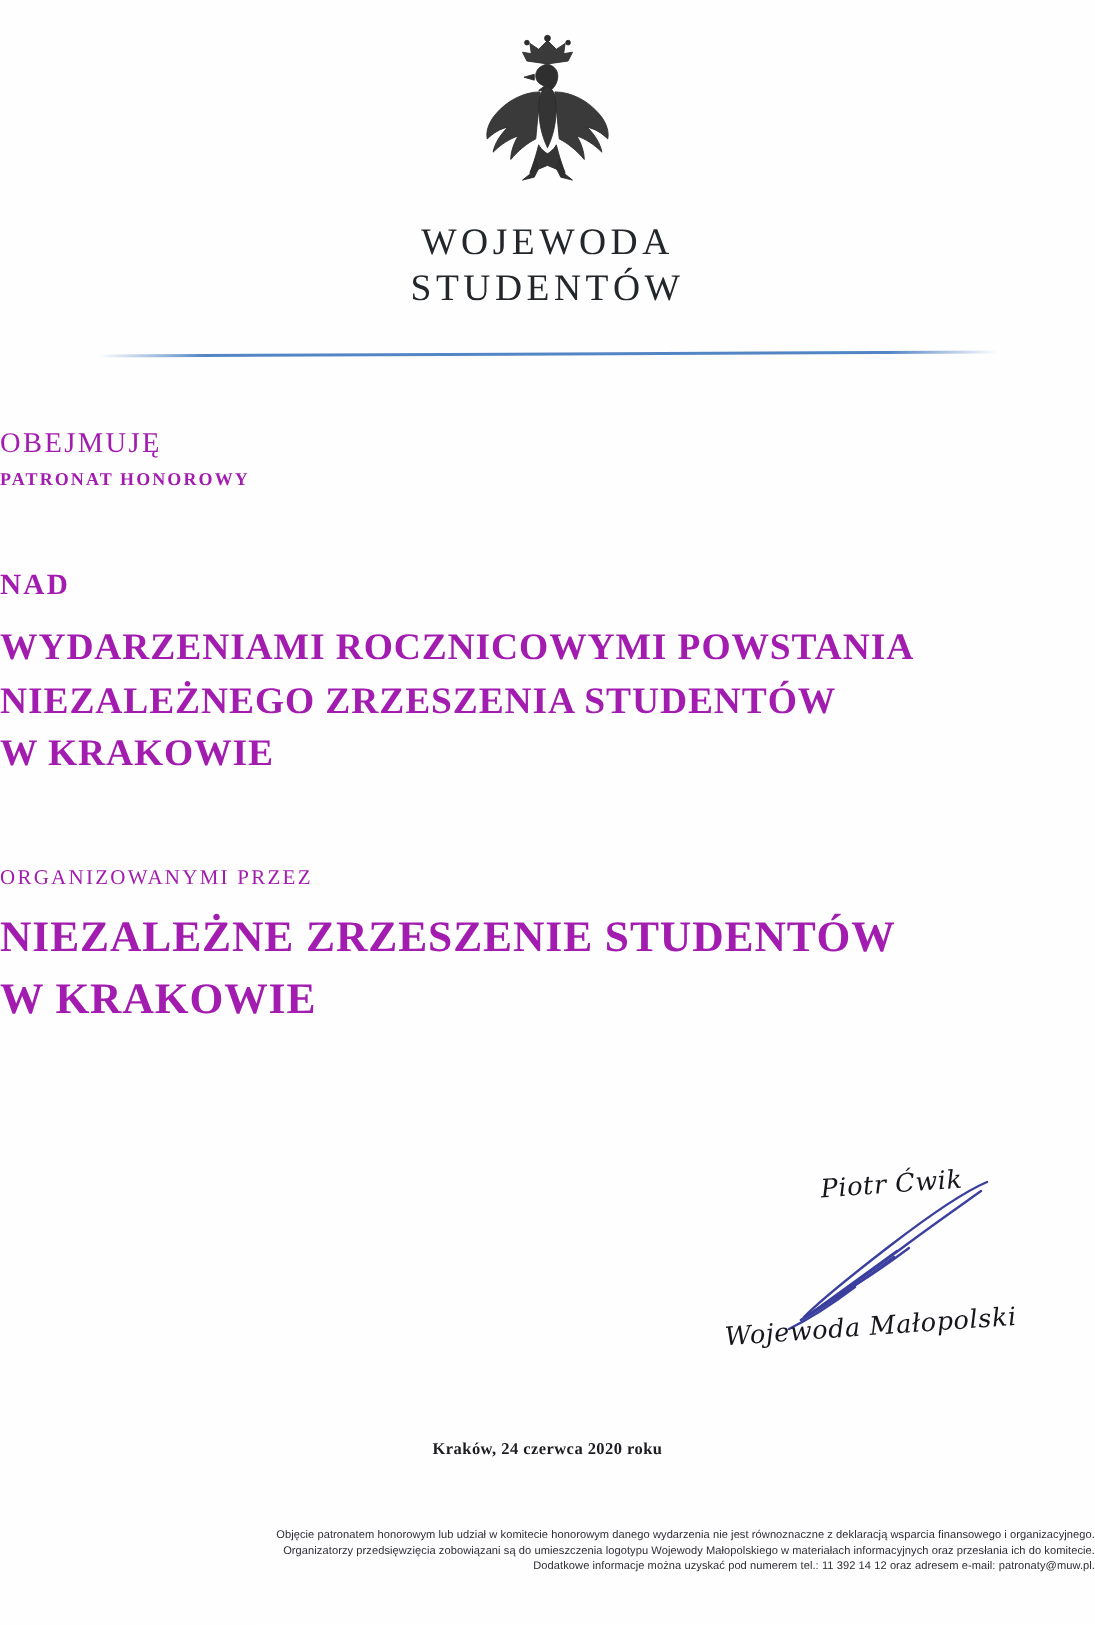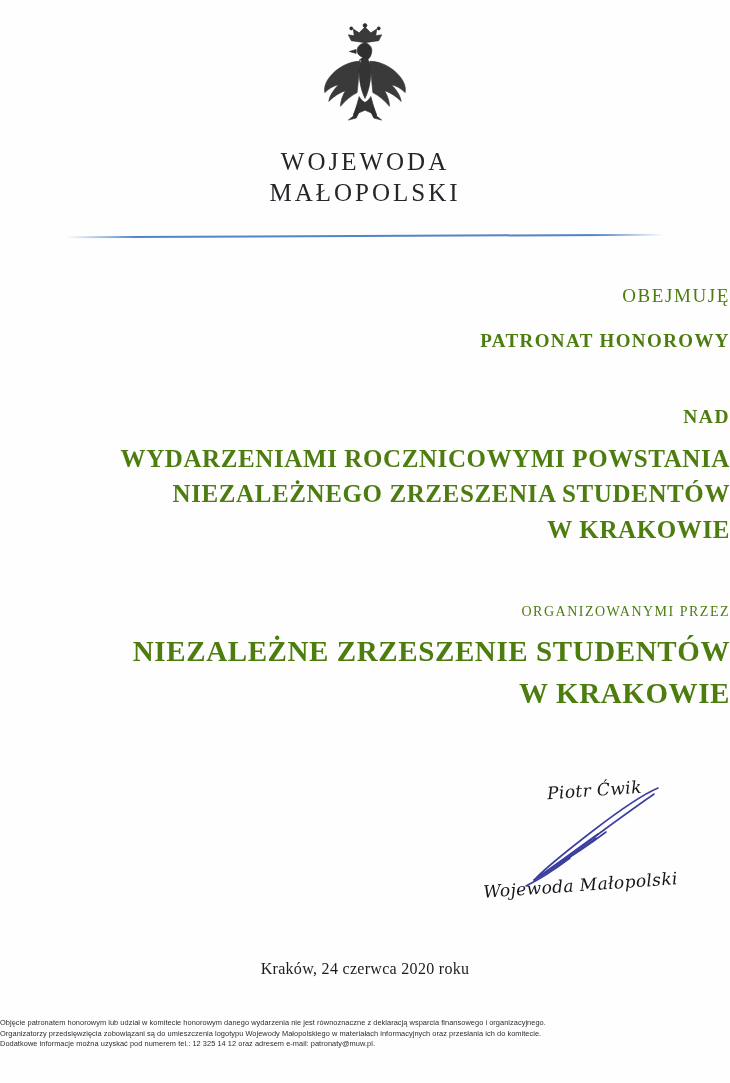--- a/index.html
+++ b/index.html
@@ -54,36 +54,36 @@
     margin: 26px auto 0 auto;
     width: 600px;
     height: 2px;
     background: linear-gradient(to right, #ffffff 0%, #4a7fc1 12%, #4a7fc1 88%, #ffffff 100%);
     opacity: .95;
     transform: rotate(-0.25deg);
   }
 
   
   .block {
-    text-align: right;
-    color: #4d7c0f;
+    text-align: left;
+    color: #a21caf;
   }
   .b-lead {
     margin-top: 44px;
     font-size: 19px;
     letter-spacing: 1.6px;
     line-height: 1.55;
     font-weight: 400;
   }
   .b-lead .strong {
     display: block;
     font-weight: 700;
-    font-size: 19px;
+    font-size: 12px;
     letter-spacing: 1.4px;
-    margin-top: 16px;
+    margin-top: 0;
   }
 
   .b-nad {
     margin-top: 52px;
     font-size: 19.5px;
     font-weight: 700;
     letter-spacing: 1.5px;
     line-height: 1.0;
   }
   .b-event {
@@ -154,30 +154,31 @@
     pointer-events: none;
   }
 
   
   .place-date {
     position: absolute;
     left: 0;
     right: 0;
     top: 960px;
     text-align: center;
-    font-size: 16px;
+    font-size: 11px;
     letter-spacing: .3px;
     color: #1c1c22;
+    font-weight: bold;
   }
   .fine-print {
     position: absolute;
     left: 0;
     right: 0;
     top: 1018px;
-    text-align: left;
+    text-align: right;
     font-family: "Liberation Sans", sans-serif;
     font-size: 7.4px;
     line-height: 1.45;
     color: #2b2b33;
     letter-spacing: .05px;
   }
   .fine-print div {
     white-space: nowrap;
   }
 </style>
@@ -207,21 +208,21 @@
         <path d="M44 76 C42 84 40 90 38 95 L50 90 L62 95 C60 90 58 84 56 76 C54 80 50 82 50 82 C50 82 46 80 44 76 Z" fill="#343434"></path>
 
         <path d="M42 86 L38 96 L33 100 L41 98 L44 92 Z" fill="#2f2f2f"></path>
         <path d="M58 86 L62 96 L67 100 L59 98 L56 92 Z" fill="#2f2f2f"></path>
       </g>
     </svg>
   </div>
 
   <div class="header-title">
     <span>WOJEWODA</span>
-    <span class="line2">MAŁOPOLSKI</span>
+    <span class="line2">STUDENTÓW</span>
   </div>
 
   <div class="divider"></div>
 
   <div class="block b-lead">
     <span>OBEJMUJĘ</span>
     <span class="strong">PATRONAT HONOROWY</span>
   </div>
 
   <div class="block b-nad">NAD</div>
@@ -252,16 +253,16 @@
     </svg>
     <div class="sig-name">Piotr Ćwik</div>
     <div class="sig-role">Wojewoda Małopolski</div>
   </div>
 
   <div class="place-date">Kraków, 24 czerwca 2020 roku</div>
 
   <div class="fine-print">
     <div>Objęcie patronatem honorowym lub udział w komitecie honorowym danego wydarzenia nie jest równoznaczne z deklaracją wsparcia finansowego i organizacyjnego.</div>
     <div>Organizatorzy przedsięwzięcia zobowiązani są do umieszczenia logotypu Wojewody Małopolskiego w materiałach informacyjnych oraz przesłania ich do komitecie.</div>
-    <div>Dodatkowe informacje można uzyskać pod numerem tel.: 12 325 14 12 oraz adresem e-mail: patronaty@muw.pl.</div>
+    <div>Dodatkowe informacje można uzyskać pod numerem tel.: 11 392 14 12 oraz adresem e-mail: patronaty@muw.pl.</div>
   </div>
 
 </div>
 
 </body></html>

